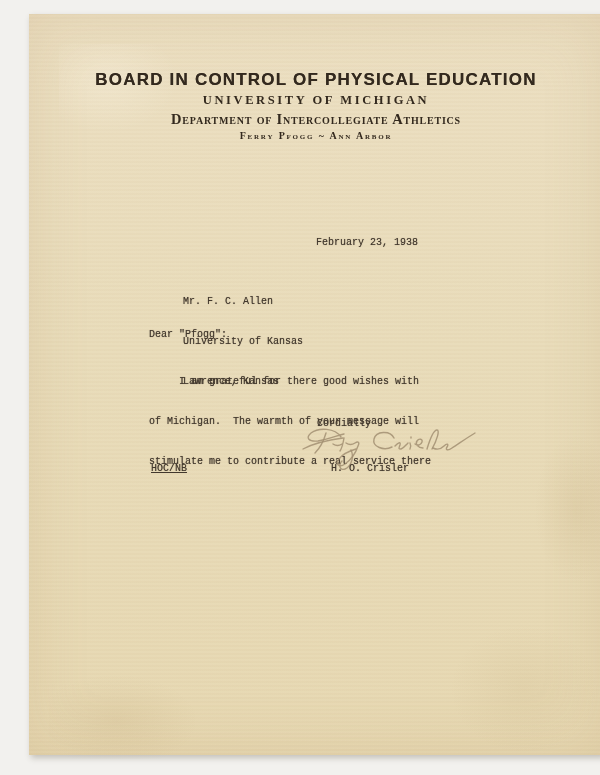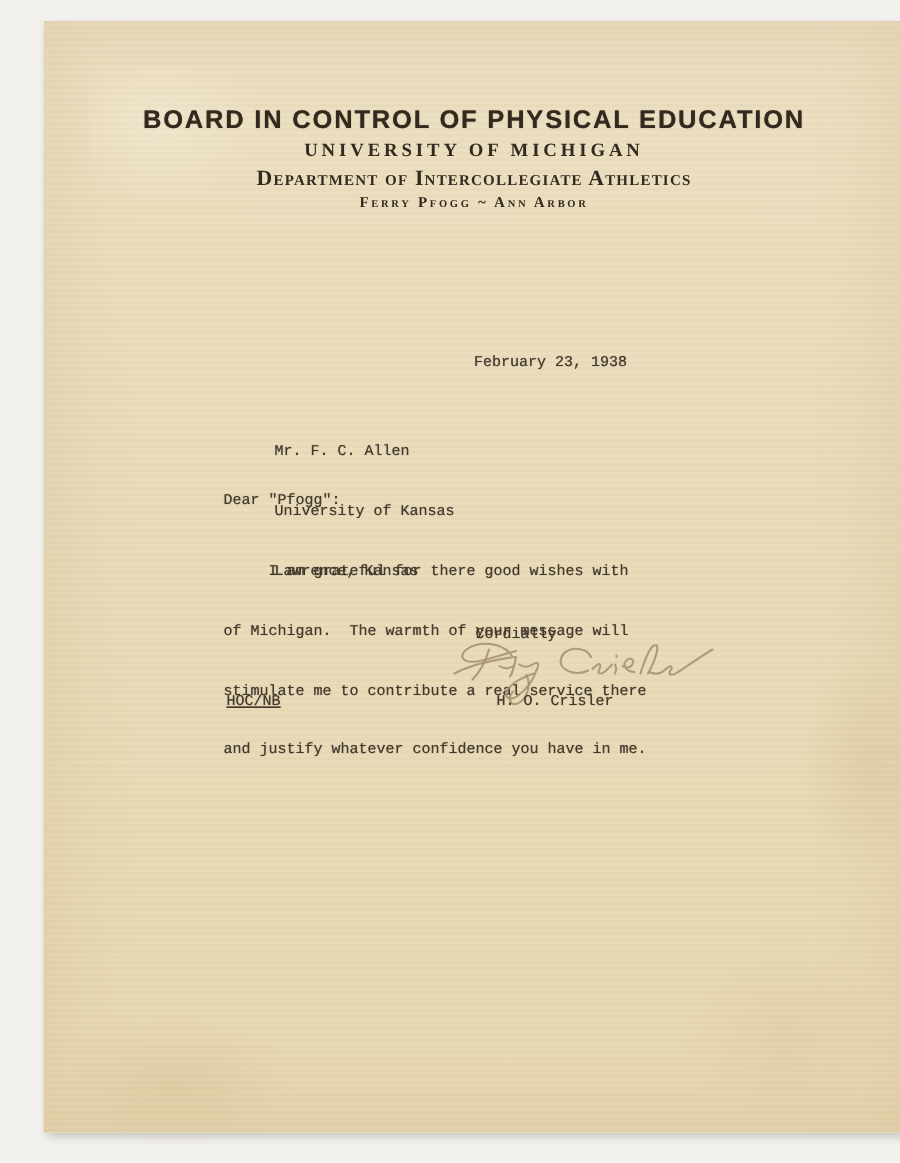--- a/index.html
+++ b/index.html
@@ -141,21 +141,20 @@
       <div>University of Kansas</div>
       <div>Lawrence, Kansas</div>
     </div>
 
     <div class="tw salutation">Dear "Pfogg":</div>
 
     <div class="tw body-text">
       <div>     I am grateful for there good wishes with</div>
       <div>of Michigan.  The warmth of your message will</div>
       <div>stimulate me to contribute a real service there</div>
-      <div>and justify whatever confidence you have in me.</div>
     </div>
 
     <div class="tw closing">Cordially</div>
 
     <svg class="signature" viewBox="0 0 200 60" role="img" aria-label="Fritz Crisler">
       <path d="M44 16 C38 7 22 6 14 12 C8 17 12 21 21 20 C31 18 39 15 47 13"></path>
       <path d="M29 12 C27 19 24 26 18 32"></path>
       <path d="M6 28 C17 22 31 19 46 17"></path>
       <path d="M36 23 C39 25 42 25 45 23 M47 17 C46 23 45 27 43 30 M49 22 C52 24 55 24 58 22 C61 20 63 21 61 25 C59 31 55 38 48 43 C42 47 38 43 42 38 C45 34 52 30 59 28"></path>
       <path d="M54 29 C57 35 55 45 48 48 C43 50 41 44 45 40"></path>

